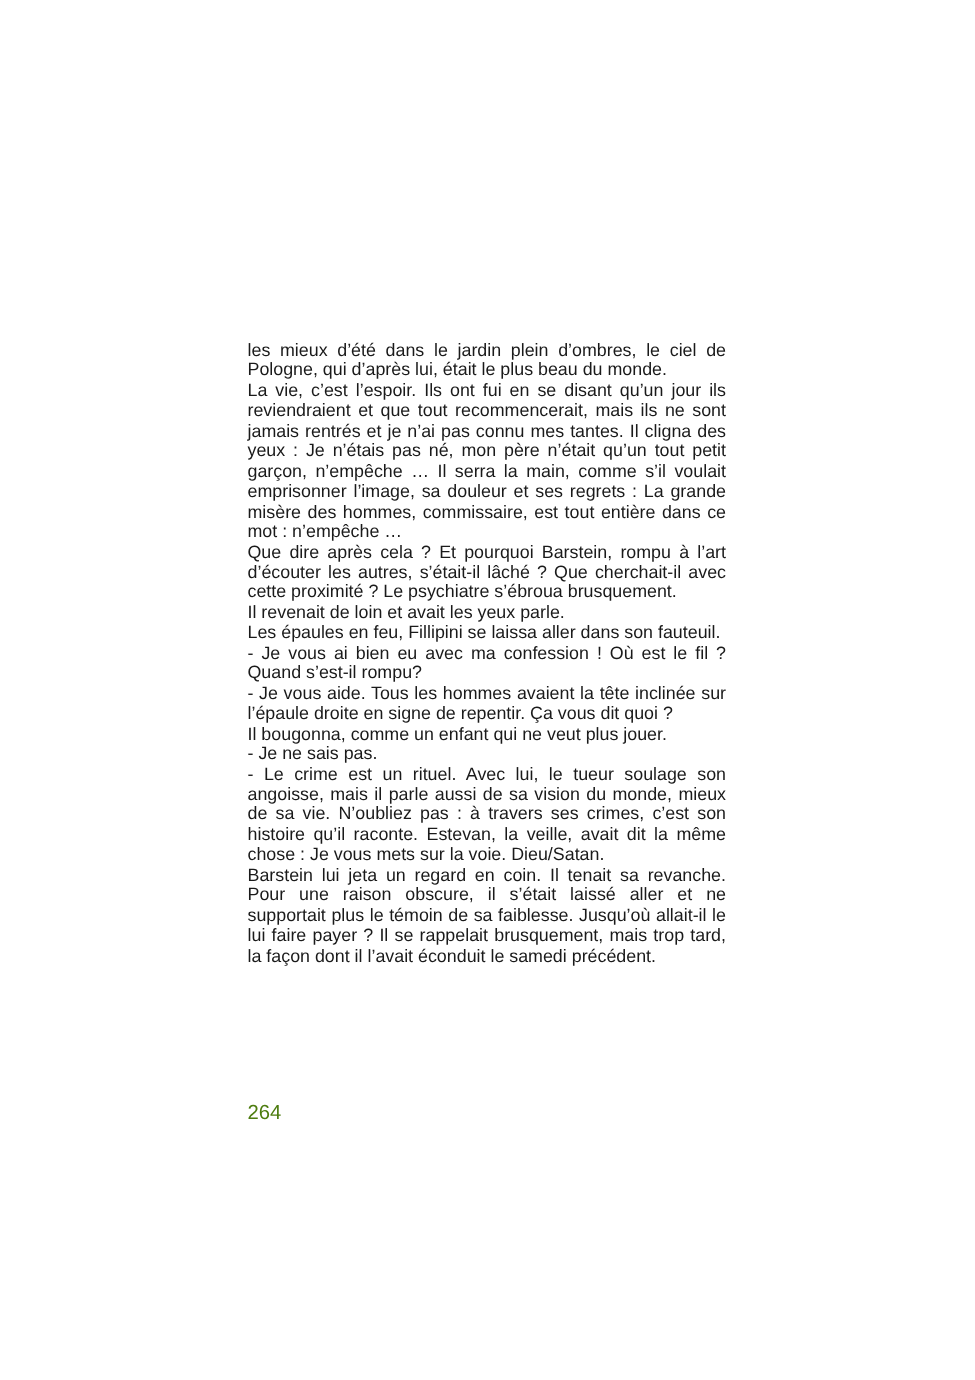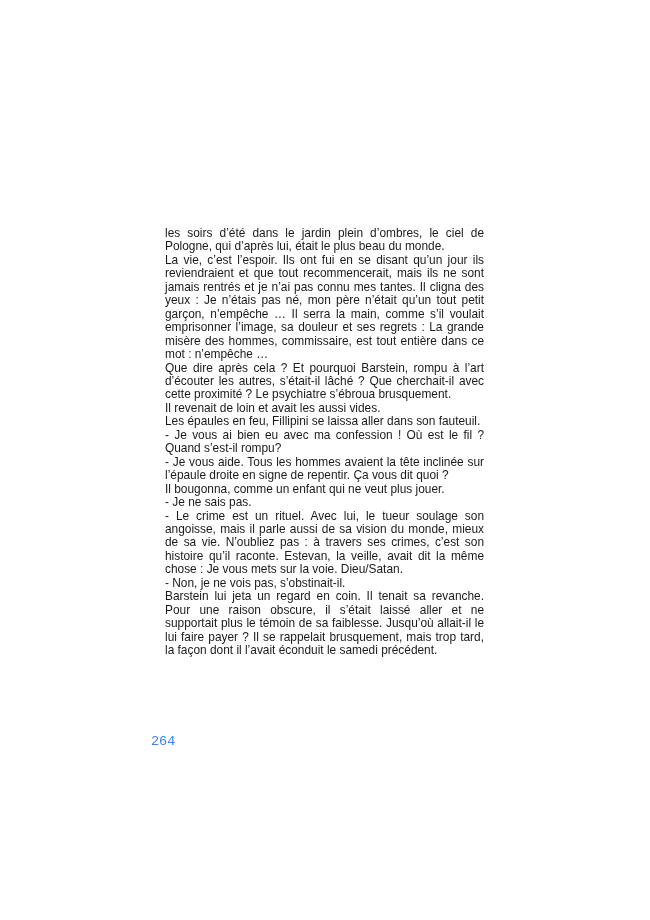--- a/index.html
+++ b/index.html
@@ -23,38 +23,37 @@
       line-height: 13.45px;
       color: #1a1a1a;
     }
     .para {
       margin: 0;
       padding: 0;
       text-align: justify;
     }
     .page-number {
       position: absolute;
-      left: 151px;
+      left: 165px;
       top: 734px;
-      font-family: Liberation Mono, monospace;
+      font-family: Liberation Sans, sans-serif;
       font-size: 13.5px;
-      color: #3b82f6;
+      color: #4d7c0f;
     }
   </style>
 </head>
 <body>
 
 <div class="page-body">
-  <p class="para">les soirs d’été dans le jardin plein d’ombres, le ciel de Pologne, qui d’après lui, était le plus beau du monde.</p>
+  <p class="para">les mieux d’été dans le jardin plein d’ombres, le ciel de Pologne, qui d’après lui, était le plus beau du monde.</p>
   <p class="para">La vie, c’est l’espoir. Ils ont fui en se disant qu’un jour ils reviendraient et que tout recommencerait, mais ils ne sont jamais rentrés et je n’ai pas connu mes tantes. Il cligna des yeux : Je n’étais pas né, mon père n’était qu’un tout petit garçon, n’empêche … Il serra la main, comme s’il voulait emprisonner l’image, sa douleur et ses regrets : La grande misère des hommes, commissaire, est tout entière dans ce mot : n’empêche …</p>
   <p class="para">Que dire après cela ? Et pourquoi Barstein, rompu à l’art d’écouter les autres, s’était-il lâché ? Que cherchait-il avec cette proximité ? Le psychiatre s’ébroua brusquement.</p>
-  <p class="para">Il revenait de loin et avait les aussi vides.</p>
+  <p class="para">Il revenait de loin et avait les yeux parle.</p>
   <p class="para">Les épaules en feu, Fillipini se laissa aller dans son fauteuil.</p>
   <p class="para">- Je vous ai bien eu avec ma confession ! Où est le fil ? Quand s’est-il rompu?</p>
   <p class="para">- Je vous aide. Tous les hommes avaient la tête inclinée sur l’épaule droite en signe de repentir. Ça vous dit quoi ?</p>
   <p class="para">Il bougonna, comme un enfant qui ne veut plus jouer.</p>
   <p class="para">- Je ne sais pas.</p>
   <p class="para">- Le crime est un rituel. Avec lui, le tueur soulage son angoisse, mais il parle aussi de sa vision du monde, mieux de sa vie. N’oubliez pas : à travers ses crimes, c’est son histoire qu’il raconte. Estevan, la veille, avait dit la même chose : Je vous mets sur la voie. Dieu/Satan.</p>
-  <p class="para">- Non, je ne vois pas, s’obstinait-il.</p>
   <p class="para">Barstein lui jeta un regard en coin. Il tenait sa revanche. Pour une raison obscure, il s’était laissé aller et ne supportait plus le témoin de sa faiblesse. Jusqu’où allait-il le lui faire payer ? Il se rappelait brusquement, mais trop tard, la façon dont il l’avait éconduit le samedi précédent.</p>
 </div>
 
 <div class="page-number">264</div>
 
 </body></html>

